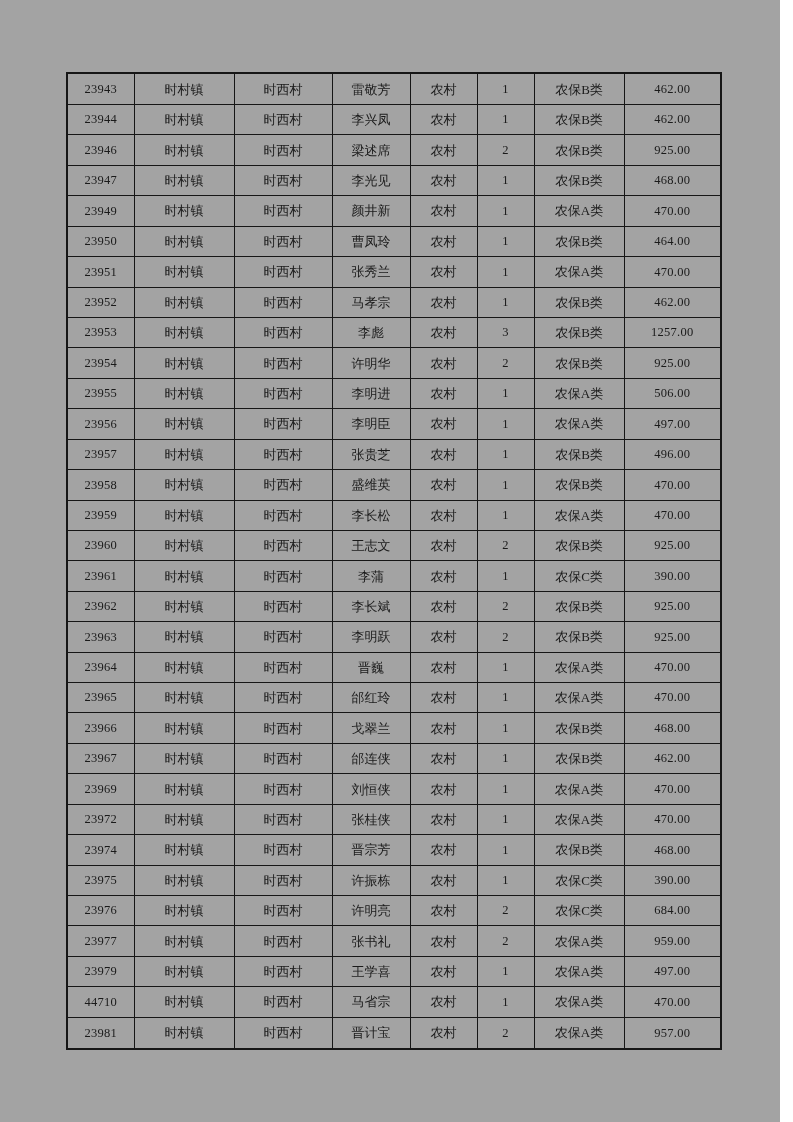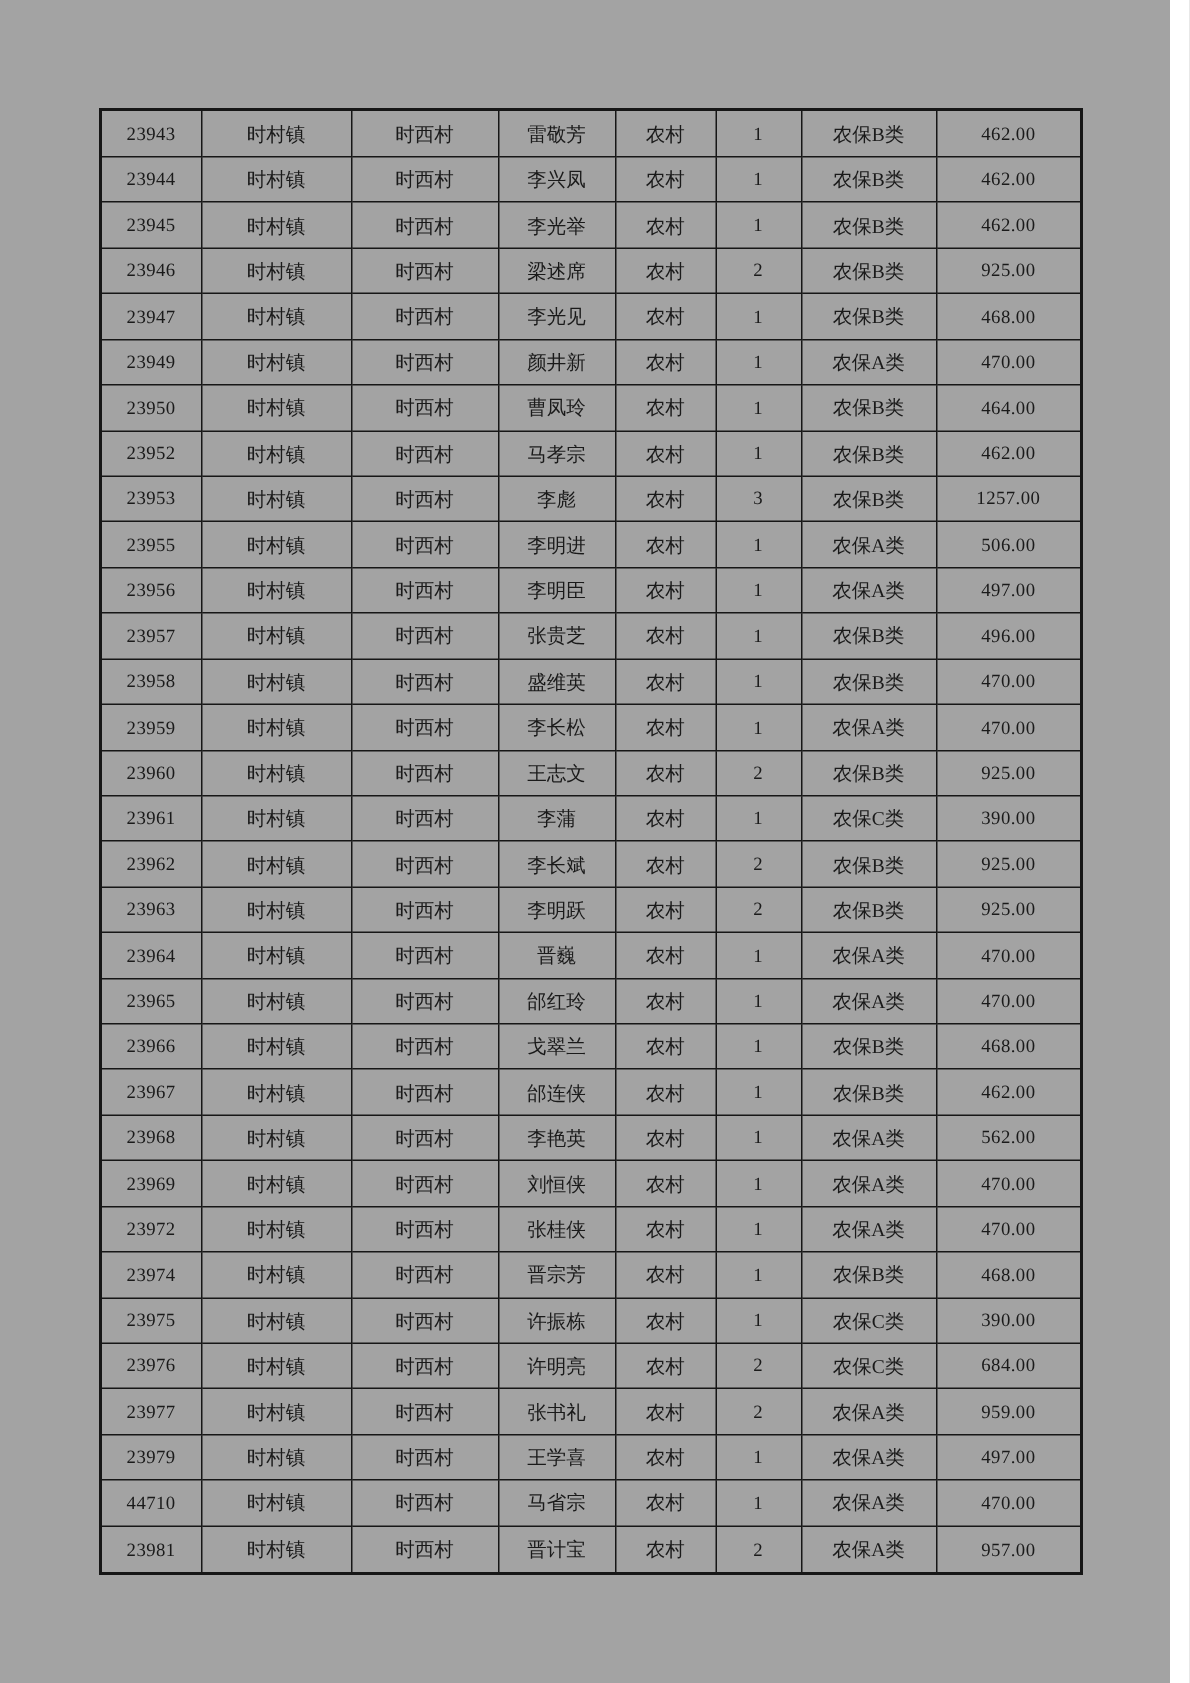--- a/index.html
+++ b/index.html
@@ -84,88 +84,98 @@
           <td class="num">23944</td>
           <td>时村镇</td>
           <td>时西村</td>
           <td>李兴凤</td>
           <td>农村</td>
           <td class="num">1</td>
           <td>农保B类</td>
           <td class="num">462.00</td>
         </tr>
         <tr>
-          <td class="num">23945</td>
-          <td>时村镇</td>
-          <td>时西村</td>
-          <td>李光举</td>
+          <td class="num">23946</td>
+          <td>时村镇</td>
+          <td>时西村</td>
+          <td>梁述席</td>
+          <td>农村</td>
+          <td class="num">2</td>
+          <td>农保B类</td>
+          <td class="num">925.00</td>
+        </tr>
+        <tr>
+          <td class="num">23947</td>
+          <td>时村镇</td>
+          <td>时西村</td>
+          <td>李光见</td>
+          <td>农村</td>
+          <td class="num">1</td>
+          <td>农保B类</td>
+          <td class="num">468.00</td>
+        </tr>
+        <tr>
+          <td class="num">23949</td>
+          <td>时村镇</td>
+          <td>时西村</td>
+          <td>颜井新</td>
+          <td>农村</td>
+          <td class="num">1</td>
+          <td>农保A类</td>
+          <td class="num">470.00</td>
+        </tr>
+        <tr>
+          <td class="num">23950</td>
+          <td>时村镇</td>
+          <td>时西村</td>
+          <td>曹凤玲</td>
+          <td>农村</td>
+          <td class="num">1</td>
+          <td>农保B类</td>
+          <td class="num">464.00</td>
+        </tr>
+        <tr>
+          <td class="num">23951</td>
+          <td>时村镇</td>
+          <td>时西村</td>
+          <td>张秀兰</td>
+          <td>农村</td>
+          <td class="num">1</td>
+          <td>农保A类</td>
+          <td class="num">470.00</td>
+        </tr>
+        <tr>
+          <td class="num">23952</td>
+          <td>时村镇</td>
+          <td>时西村</td>
+          <td>马孝宗</td>
           <td>农村</td>
           <td class="num">1</td>
           <td>农保B类</td>
           <td class="num">462.00</td>
         </tr>
         <tr>
-          <td class="num">23946</td>
-          <td>时村镇</td>
-          <td>时西村</td>
-          <td>梁述席</td>
-          <td>农村</td>
-          <td class="num">2</td>
-          <td>农保B类</td>
-          <td class="num">925.00</td>
-        </tr>
-        <tr>
-          <td class="num">23947</td>
-          <td>时村镇</td>
-          <td>时西村</td>
-          <td>李光见</td>
-          <td>农村</td>
-          <td class="num">1</td>
-          <td>农保B类</td>
-          <td class="num">468.00</td>
-        </tr>
-        <tr>
-          <td class="num">23949</td>
-          <td>时村镇</td>
-          <td>时西村</td>
-          <td>颜井新</td>
-          <td>农村</td>
-          <td class="num">1</td>
-          <td>农保A类</td>
-          <td class="num">470.00</td>
-        </tr>
-        <tr>
-          <td class="num">23950</td>
-          <td>时村镇</td>
-          <td>时西村</td>
-          <td>曹凤玲</td>
-          <td>农村</td>
-          <td class="num">1</td>
-          <td>农保B类</td>
-          <td class="num">464.00</td>
-        </tr>
-        <tr>
-          <td class="num">23952</td>
-          <td>时村镇</td>
-          <td>时西村</td>
-          <td>马孝宗</td>
-          <td>农村</td>
-          <td class="num">1</td>
-          <td>农保B类</td>
-          <td class="num">462.00</td>
-        </tr>
-        <tr>
           <td class="num">23953</td>
           <td>时村镇</td>
           <td>时西村</td>
           <td>李彪</td>
           <td>农村</td>
           <td class="num">3</td>
           <td>农保B类</td>
           <td class="num">1257.00</td>
+        </tr>
+        <tr>
+          <td class="num">23954</td>
+          <td>时村镇</td>
+          <td>时西村</td>
+          <td>许明华</td>
+          <td>农村</td>
+          <td class="num">2</td>
+          <td>农保B类</td>
+          <td class="num">925.00</td>
         </tr>
         <tr>
           <td class="num">23955</td>
           <td>时村镇</td>
           <td>时西村</td>
           <td>李明进</td>
           <td>农村</td>
           <td class="num">1</td>
           <td>农保A类</td>
           <td class="num">506.00</td>
@@ -282,30 +292,20 @@
         </tr>
         <tr>
           <td class="num">23967</td>
           <td>时村镇</td>
           <td>时西村</td>
           <td>邰连侠</td>
           <td>农村</td>
           <td class="num">1</td>
           <td>农保B类</td>
           <td class="num">462.00</td>
-        </tr>
-        <tr>
-          <td class="num">23968</td>
-          <td>时村镇</td>
-          <td>时西村</td>
-          <td>李艳英</td>
-          <td>农村</td>
-          <td class="num">1</td>
-          <td>农保A类</td>
-          <td class="num">562.00</td>
         </tr>
         <tr>
           <td class="num">23969</td>
           <td>时村镇</td>
           <td>时西村</td>
           <td>刘恒侠</td>
           <td>农村</td>
           <td class="num">1</td>
           <td>农保A类</td>
           <td class="num">470.00</td>

